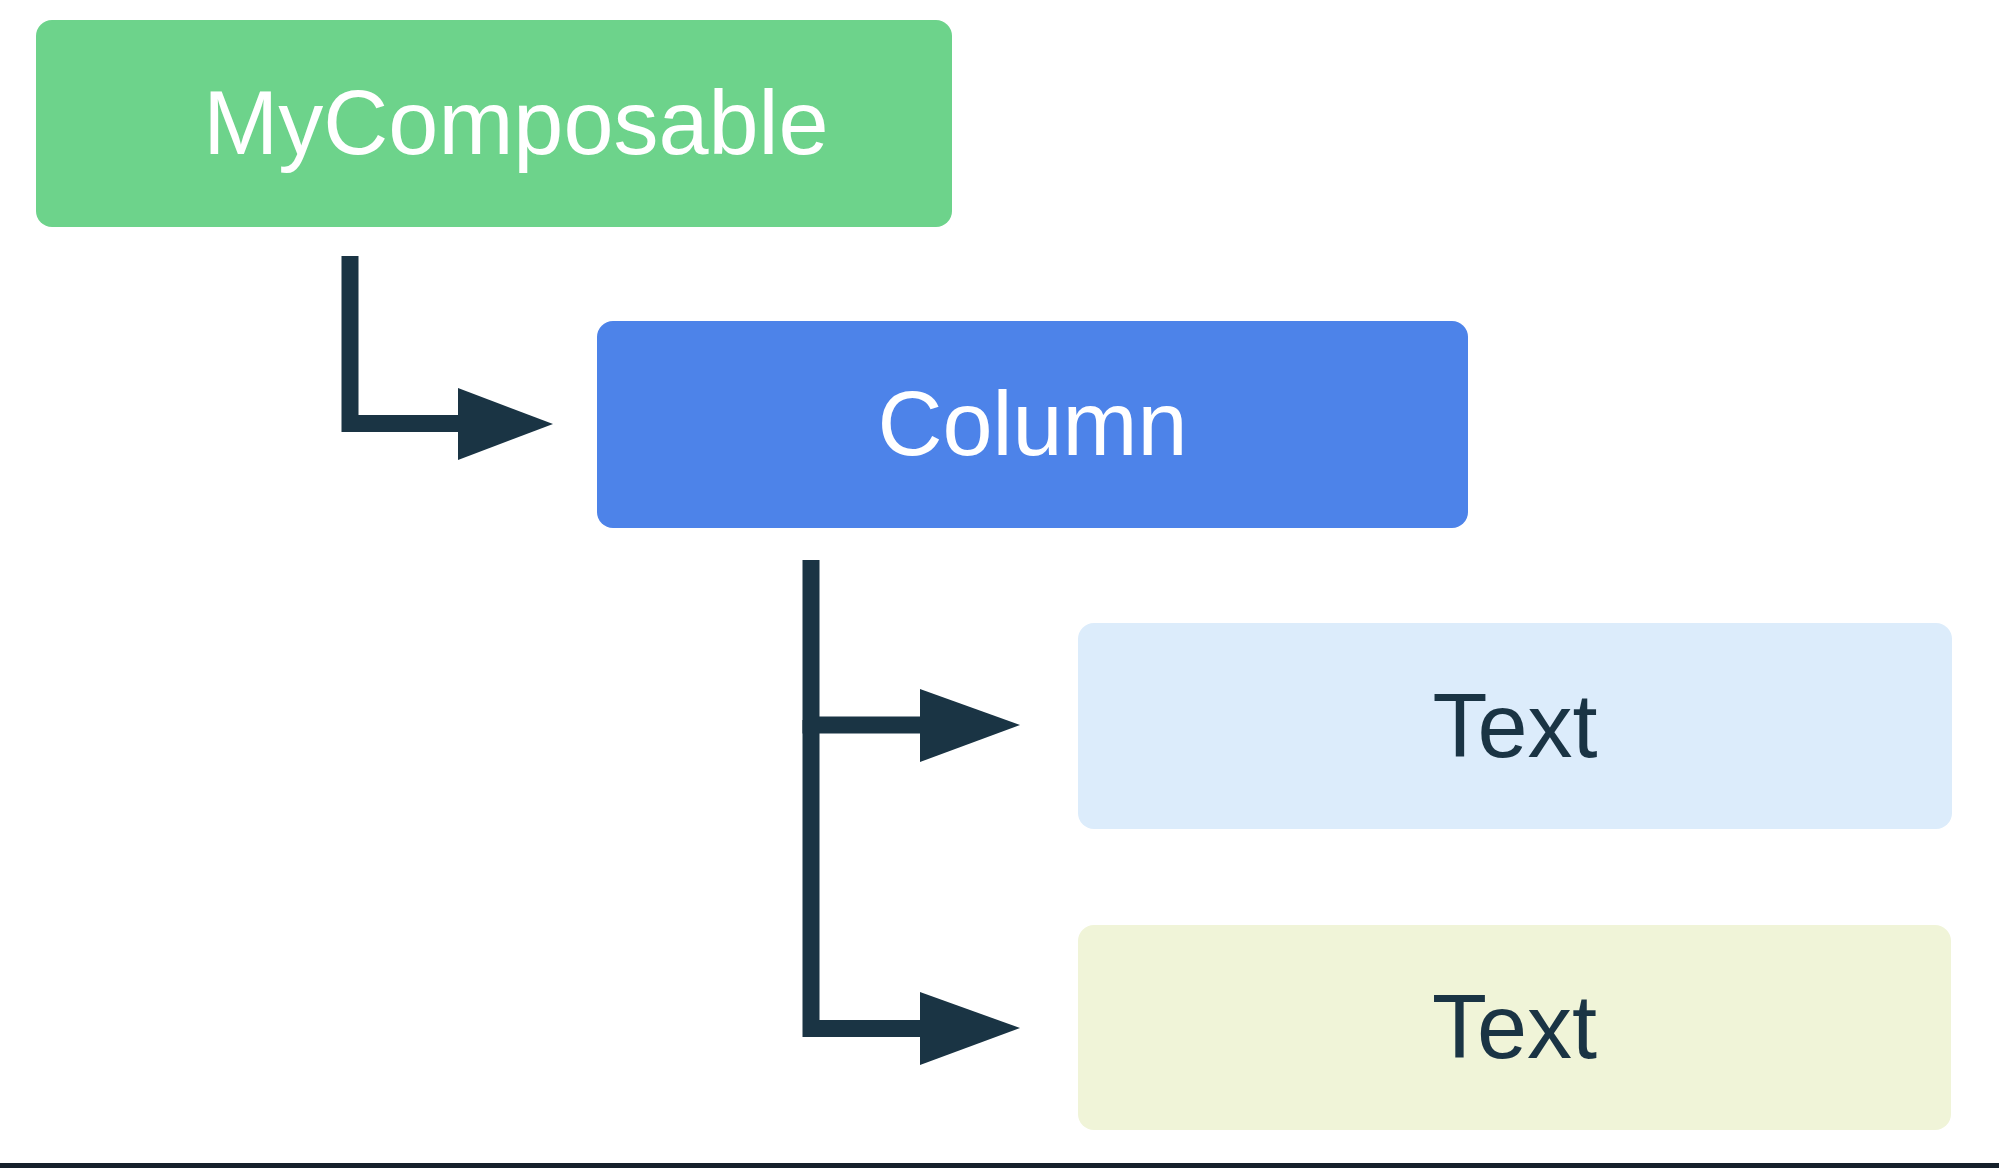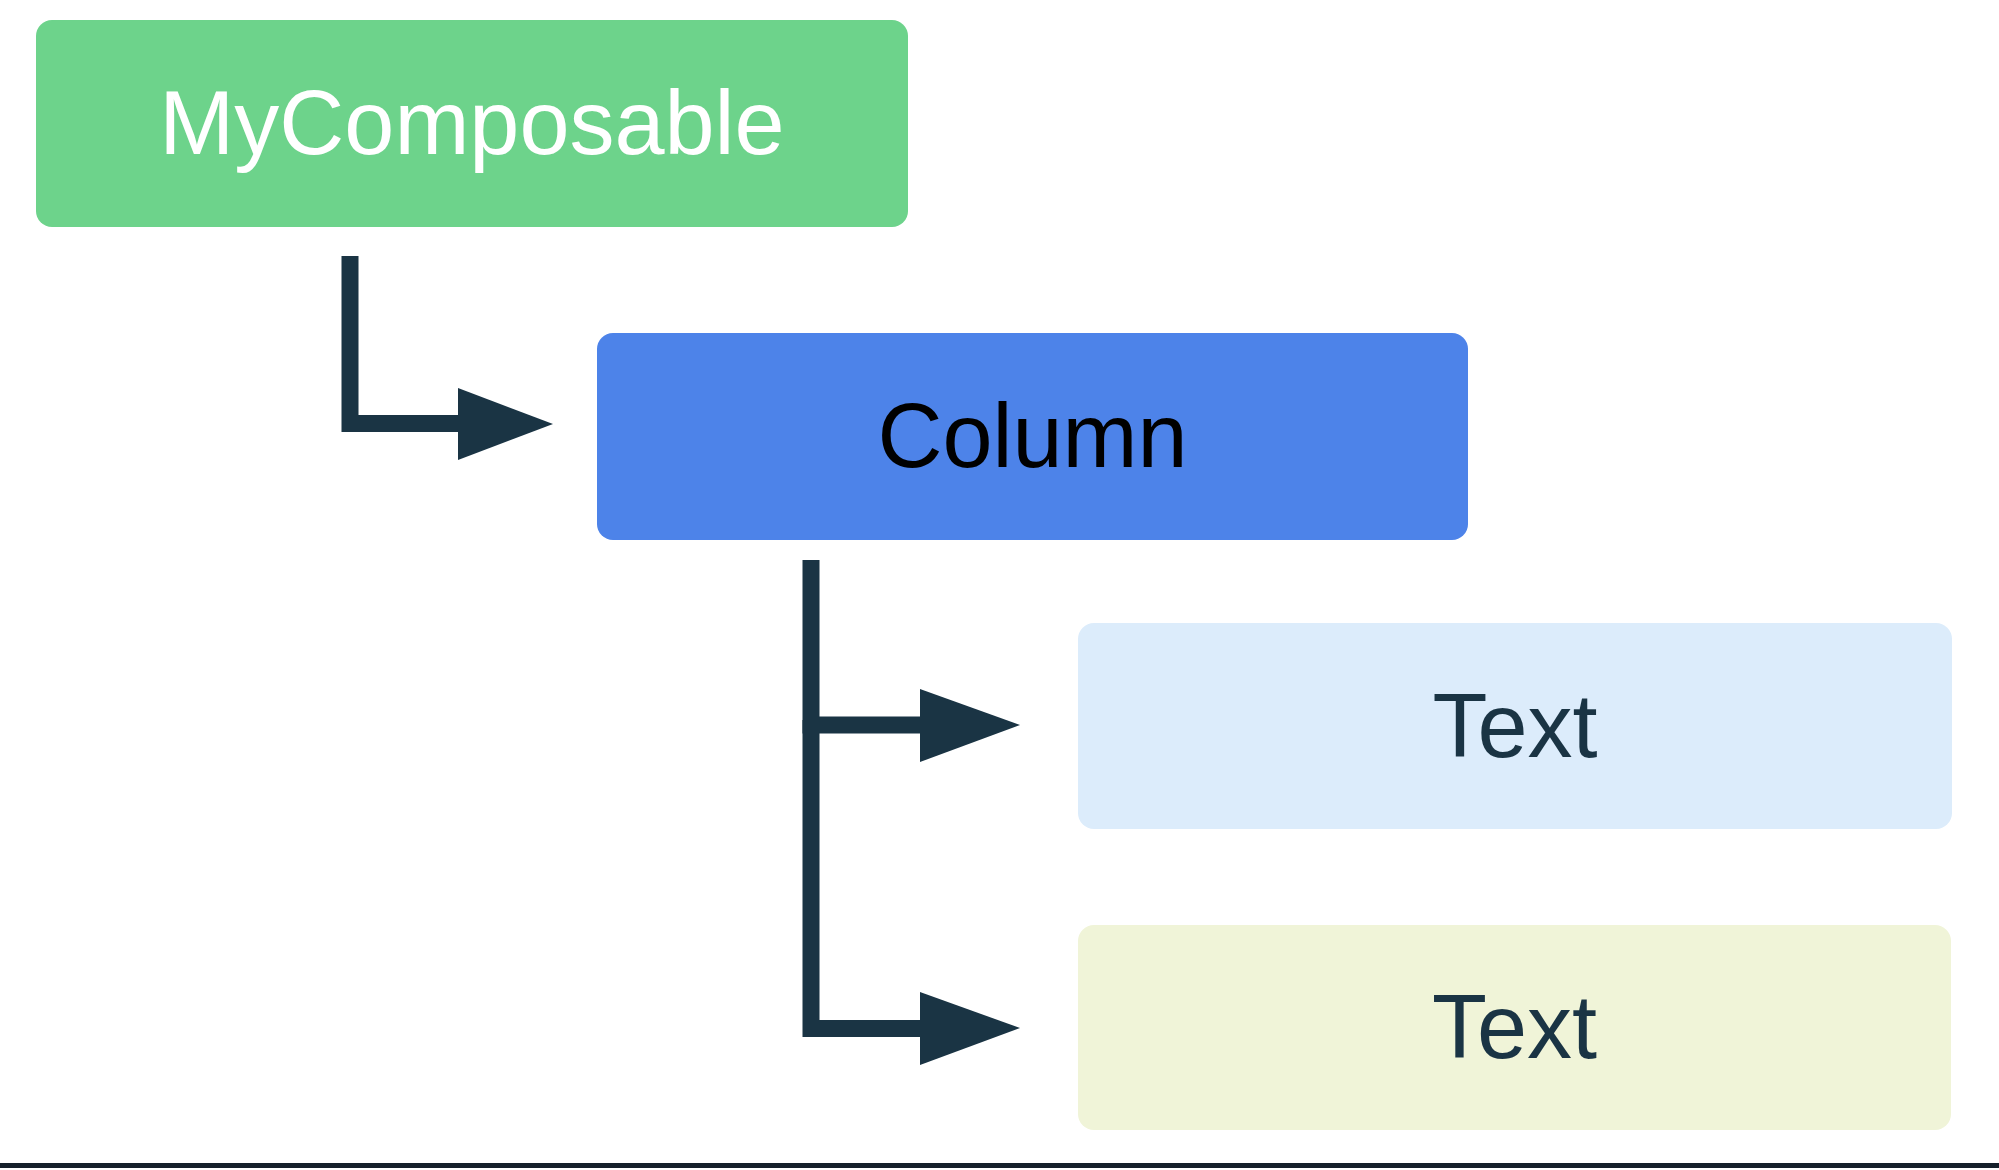--- a/index.html
+++ b/index.html
@@ -56,25 +56,25 @@
     <path d="M 350 256 L 350 423.5 L 460 423.5" fill="none" stroke-width="17" stroke="#1a3444"></path>
     <polygon points="458,388 553,424 458,460" fill="#1a3444"></polygon>
 
     <path d="M 811 560 L 811 725 L 922 725" fill="none" stroke-width="17" stroke="#1a3444"></path>
     <polygon points="920,689 1020,725 920,762" fill="#1a3444"></polygon>
 
     <path d="M 811 720 L 811 1028.5 L 922 1028.5" fill="none" stroke-width="17" stroke="#1a3444"></path>
     <polygon points="920,992 1020,1028 920,1065" fill="#1a3444"></polygon>
   </svg>
 
-  <div class="node n-root" style="background-color: rgb(109, 211, 139); color: rgb(255, 255, 255);">
+  <div class="node n-root" style="background-color: rgb(109, 211, 139); color: rgb(255, 255, 255); padding-left: 44px;">
     <span>MyComposable</span>
   </div>
 
-  <div class="node n-column" style="background-color: rgb(77, 131, 233); color: #000000; margin-top: 12px;">
+  <div class="node n-column" style="background-color: rgb(77, 131, 233); color: #ffffff;">
     <span>Column</span>
   </div>
 
   <div class="node n-text1" style="background-color: rgb(220, 236, 251); color: rgb(26, 52, 68);">
     <span>Text</span>
   </div>
 
   <div class="node n-text2" style="background-color: rgb(240, 244, 216); color: rgb(26, 52, 68);">
     <span>Text</span>
   </div>

